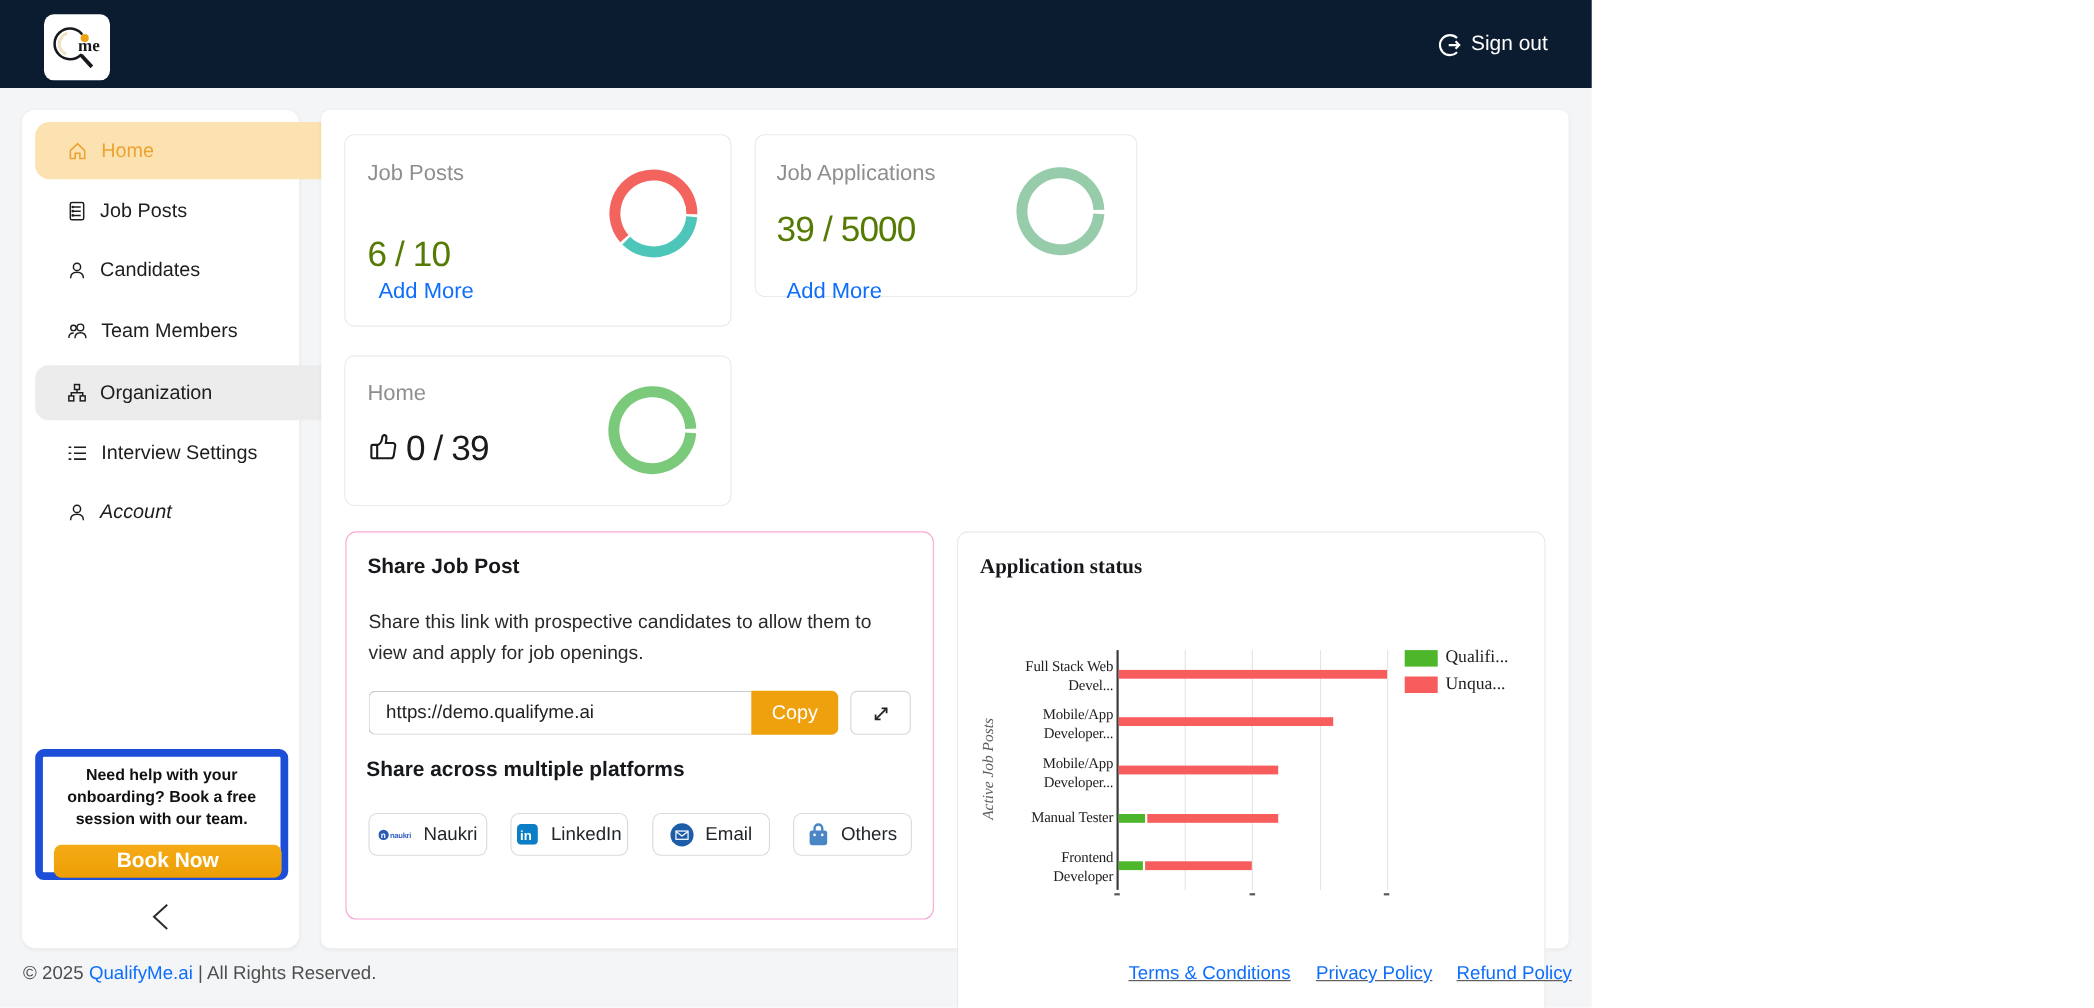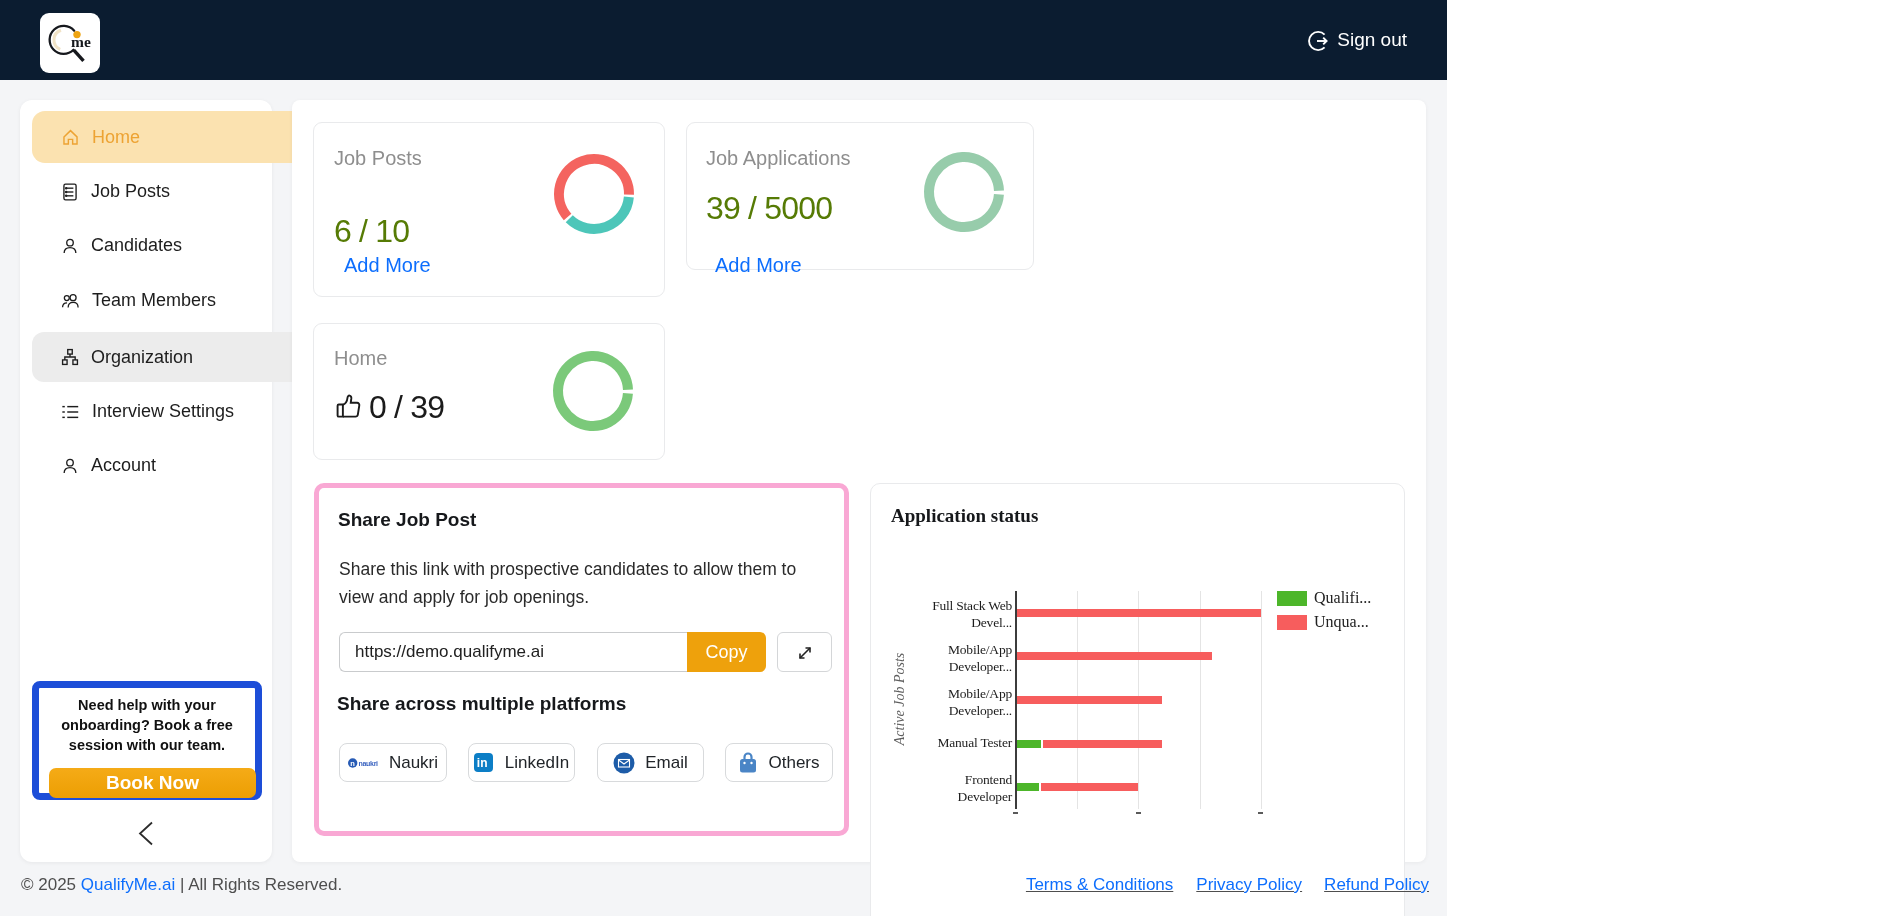--- a/index.html
+++ b/index.html
@@ -21,21 +21,21 @@
 
 
 #main { position:absolute; left:292px; top:100px; width:1134px; height:762px; background:#fff; border-radius:8px; box-shadow:0 1px 4px rgba(0,0,0,.05); }
 .card { position:absolute; background:#fff; border:1px solid #e9eaec; border-radius:9px; }
 .ctitle { position:absolute; font-size:20px; color:#8e8e8e; }
 .cval { position:absolute; font-size:32px; letter-spacing:-0.8px; color:#1b1b1b; white-space:nowrap; }
 .green { color:#567b05; }
 .addmore { position:absolute; font-size:20px; color:#0d6efd; }
 .donut { position:absolute; width:84px; height:84px; }
 
-#share { position:absolute; left:22px; top:383px; width:535px; height:353px; border:5px solid #f9a8d4; border-radius:10px; }
+#share { position:absolute; left:22px; top:383px; width:535px; height:353px; border:1px solid #f9a8d4; border-radius:10px; }
 #share h3, #chart h3 { font-size:19px; color:#16181b; font-weight:bold; }
 #share .para { position:absolute; left:20px; top:67px; width:480px; font-size:17.5px; color:#2a2a2a; line-height:28px; }
 .inpgrp { position:absolute; left:20px; top:144px; height:40px; }
 .inp { position:absolute; left:0; top:0; width:348px; height:40px; border:1px solid #c9cbcd; border-right:none; border-radius:6px 0 0 6px; font-size:17px; color:#212121; line-height:38px; padding-left:15px; background:#fff; }
 .copy { position:absolute; left:348px; top:0; width:79px; height:40px; background:#eea10c; border-radius:0 6px 6px 0; color:#fff; font-size:18px; text-align:center; line-height:40px; }
 .expand { position:absolute; left:458px; top:144px; width:55px; height:40px; border:1px solid #d4d6d8; border-radius:6px; background:#fff; }
 .pbtn { position:absolute; top:255px; height:39px; border:1px solid #d8dadc; border-radius:8px; background:#fff; display:flex; align-items:center; justify-content:center; font-size:17px; color:#212529; }
 
 #chart { position:absolute; left:578px; top:383px; width:535px; height:451px; border:1px solid #e9eaec; border-radius:10px;font-family:Liberation Serif, serif; }
 .gl { position:absolute; top:107px; width:1px; height:218px; background:#e4e4e4; }
@@ -120,21 +120,21 @@
       <svg width="19" height="18" viewBox="0 0 17 16" fill="none" stroke="#1d1d1d" stroke-width="1.3">
           <line x1="5.6" y1="3.2" x2="15.4" y2="3.2"></line>
           <line x1="5.6" y1="8" x2="15.4" y2="8"></line>
           <line x1="5.6" y1="12.8" x2="15.4" y2="12.8"></line>
           <line x1="1.2" y1="3.2" x2="3.4" y2="3.2"></line>
           <line x1="1.2" y1="8" x2="3.4" y2="8"></line>
           <line x1="1.2" y1="12.8" x2="3.4" y2="12.8"></line>
         </svg>
       Interview Settings
     </div>
-    <div class="mi" style="top:342px;">
+    <div class="mi" style="top:342px;font-style:italic;">
       <svg width="18" height="18" viewBox="0 0 16 16" fill="none" stroke="#1d1d1d" stroke-width="1.2">
           <circle cx="8" cy="5" r="2.9"></circle>
           <path d="M2.8 14.2 C2.8 10.9 5.1 9.4 8 9.4 C10.9 9.4 13.2 10.9 13.2 14.2"></path>
         </svg>
       Account
     </div>
     <div id="help">
       <div class="t">Need help with your<br>onboarding? Book a free<br>session with our team.</div>
       <div id="booknow">Book Now</div>
     </div>

